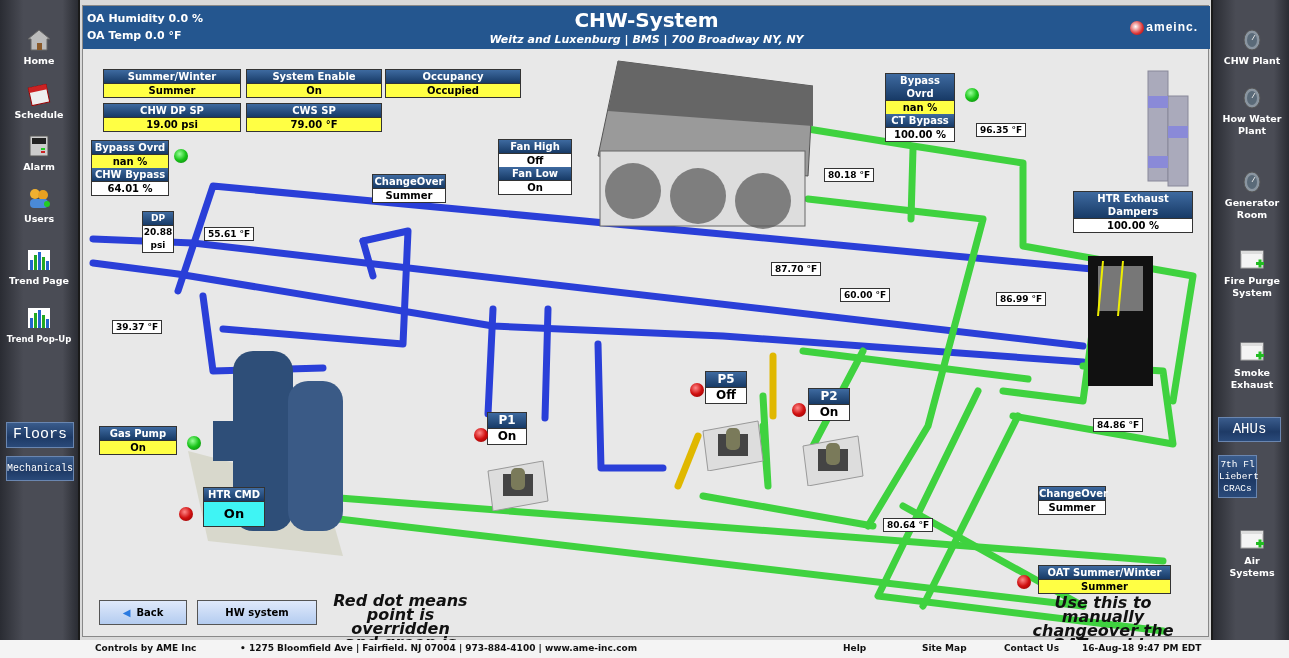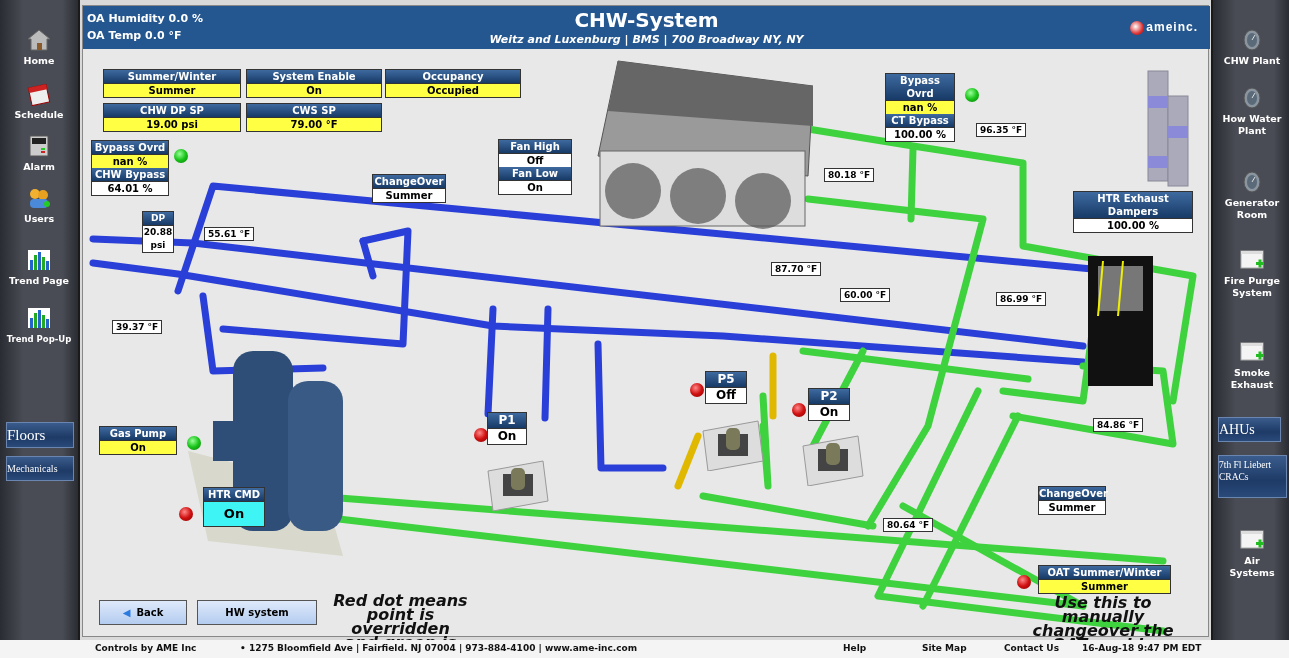--- a/index.html
+++ b/index.html
@@ -1,21 +1,21 @@
 <!DOCTYPE html>
 <html><head>
 <meta charset="utf-8">
 <style>
 *{box-sizing:border-box;margin:0;padding:0}
 body{width:1289px;height:658px;background:#d9d9d9;font-family:"DejaVu Sans",sans-serif;position:relative;overflow:hidden}
 .leftbar{position:absolute;left:0;top:0;width:80px;height:640px;background:linear-gradient(90deg,#2a2c33,#4a4c55 30%,#4a4c55 80%,#2a2c33);border-right:2px solid #1a1a1a}
 .rightbar{position:absolute;left:1211px;top:0;width:78px;height:640px;background:linear-gradient(90deg,#2a2c33,#4a4c55 30%,#4a4c55 80%,#2a2c33);border-left:2px solid #1a1a1a}
 .navitem{position:absolute;width:78px;text-align:center;color:#fff;font-weight:bold;font-size:9.5px;line-height:12px;cursor:pointer}
 .navitem .ic{display:block;margin:0 auto 3px;width:26px;height:24px}
-.navbtn{position:absolute;left:6px;width:68px;background:linear-gradient(#3a5c8c,#1e3a66 60%,#2a4a7a);border:1px solid #6a86b0;color:#fff;font-family:Liberation Serif, serif;cursor:pointer}
+.navbtn{position:absolute;left:6px;width:68px;background:linear-gradient(#3a5c8c,#1e3a66 60%,#2a4a7a);border:1px solid #6a86b0;color:#fff;text-align:center;font-family:Liberation Mono, monospace;cursor:pointer}
 .main{position:absolute;left:82px;top:5px;width:1127px;height:632px;background:#e8e8e8;border:1px solid #888}
 .header{position:absolute;left:0;top:0;width:1127px;height:43px;background:#24568f;color:#ffffff}
 .hdr-l{position:absolute;left:4px;top:4px;font-size:11px;font-weight:bold;line-height:17px}
 .title{position:absolute;left:0;width:100%;top:2px;text-align:center;font-size:20px;font-weight:bold}
 .subtitle{position:absolute;left:0;width:100%;top:27px;text-align:center;font-size:11px;font-weight:bold;font-style:italic}
 .logo{position:absolute;right:12px;top:14px;font-size:12px;font-weight:bold;font-family:"Liberation Sans",sans-serif;letter-spacing:1px}
 .logo .ring{display:inline-block;width:14px;height:14px;border-radius:50%;background:radial-gradient(circle at 40% 40%,#fff,#d33 60%,#900);vertical-align:middle;margin-right:2px}
 .box{position:absolute;border:1px solid #333;background:#fff;font-size:10px;font-weight:bold;text-align:center;line-height:13px}
 .box .lbl{background:linear-gradient(#3e6aa0,#173a66);color:#fff;border-bottom:1px solid #333}
 .box .val{color:#000}
@@ -131,21 +131,21 @@
   <div class="navitem" style="top:340px;width:60px;left:9px">
     <svg class="ic" viewBox="0 0 26 24">
         <rect x="2" y="3" width="22" height="17" fill="#f4f4f4" stroke="#aaa"></rect>
         <rect x="2" y="3" width="22" height="3" fill="#ddd"></rect>
         <rect x="17" y="14" width="8" height="3" fill="#2b2"></rect>
         <rect x="19.5" y="11.5" width="3" height="8" fill="#2b2"></rect>
       </svg>
     <span>Smoke Exhaust</span>
   </div>
   <div class="navbtn" style="top:417px;left:5px;width:63px;height:25px;font-size:14px;line-height:23px">AHUs</div>
-  <div class="navbtn" style="top:455px;left:5px;width:69px;height:43px;font-size:9.5px;line-height:12px;padding-top:3px">7th Fl Liebert CRACs</div>
+  <div class="navbtn" style="top:455px;left:5px;width:39px;height:43px;font-size:9.5px;line-height:12px;padding-top:3px">7th Fl Liebert CRACs</div>
   <div class="navitem" style="top:528px;width:60px;left:9px">
     <svg class="ic" viewBox="0 0 26 24">
         <rect x="2" y="3" width="22" height="17" fill="#f4f4f4" stroke="#aaa"></rect>
         <rect x="2" y="3" width="22" height="3" fill="#ddd"></rect>
         <rect x="17" y="14" width="8" height="3" fill="#2b2"></rect>
         <rect x="19.5" y="11.5" width="3" height="8" fill="#2b2"></rect>
       </svg>
     <span>Air Systems</span>
   </div>
 </div>

